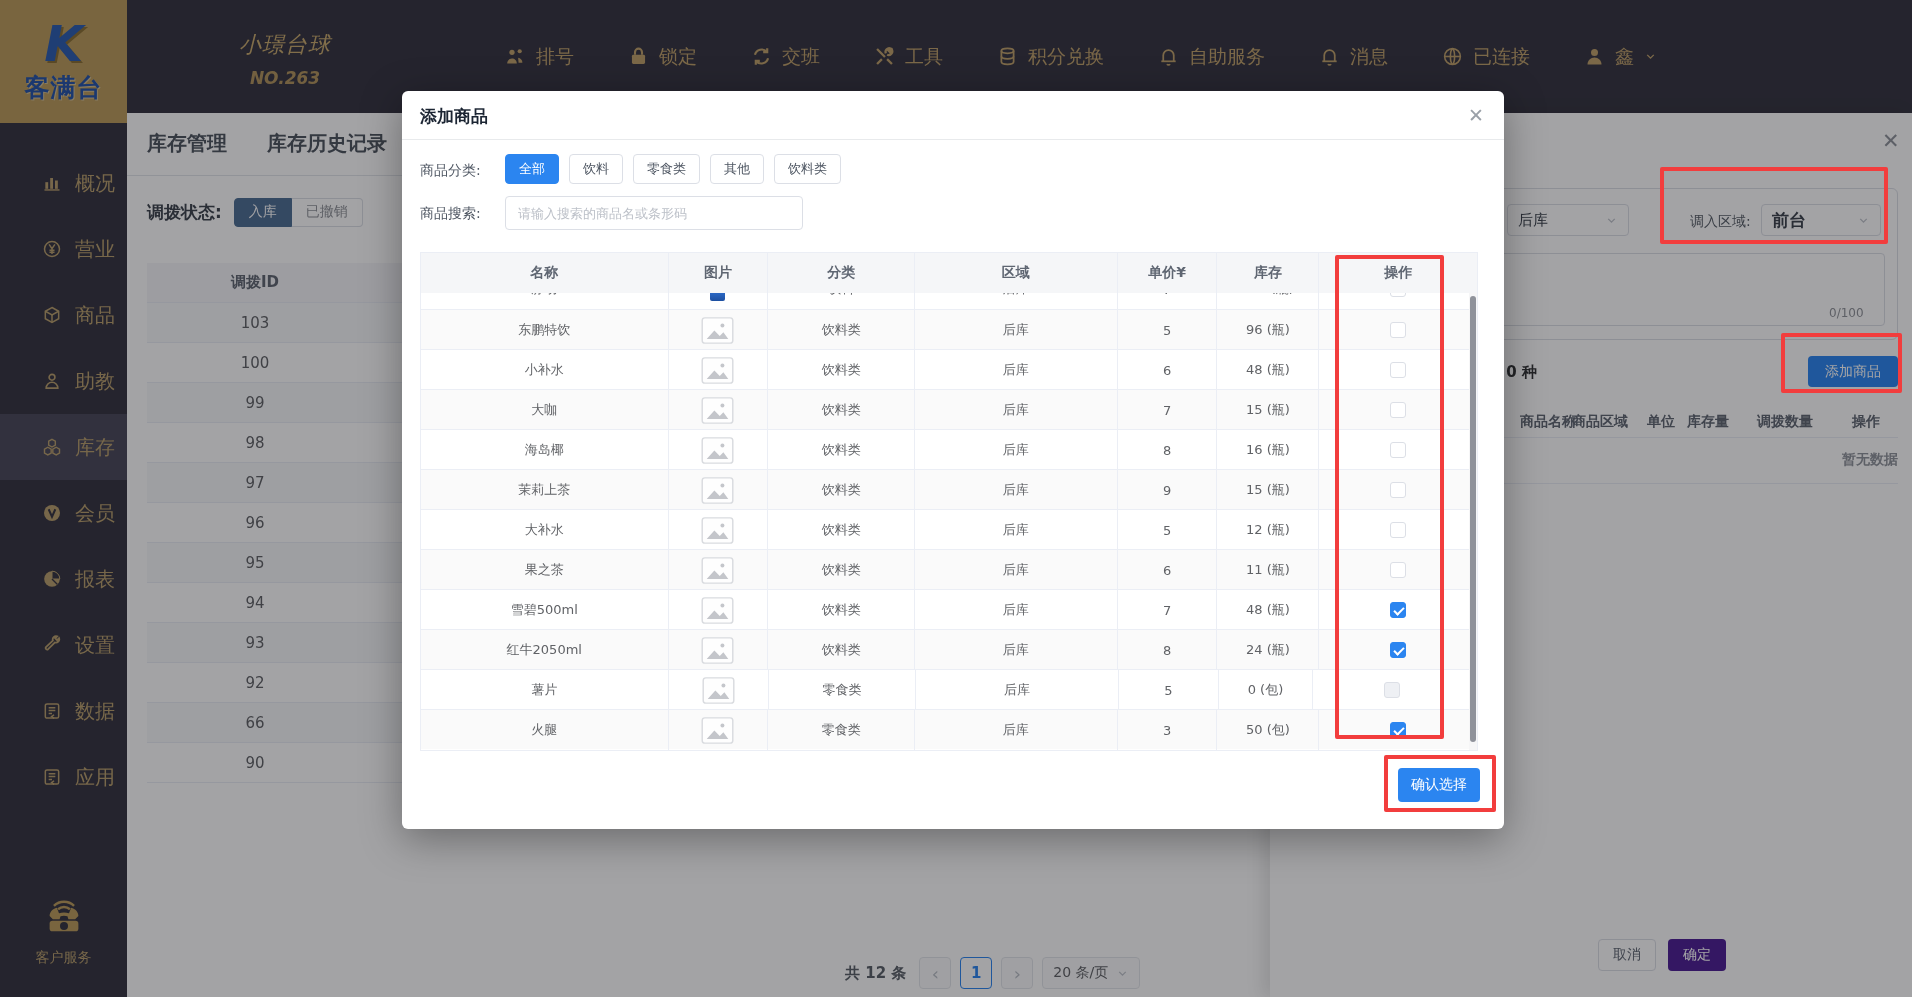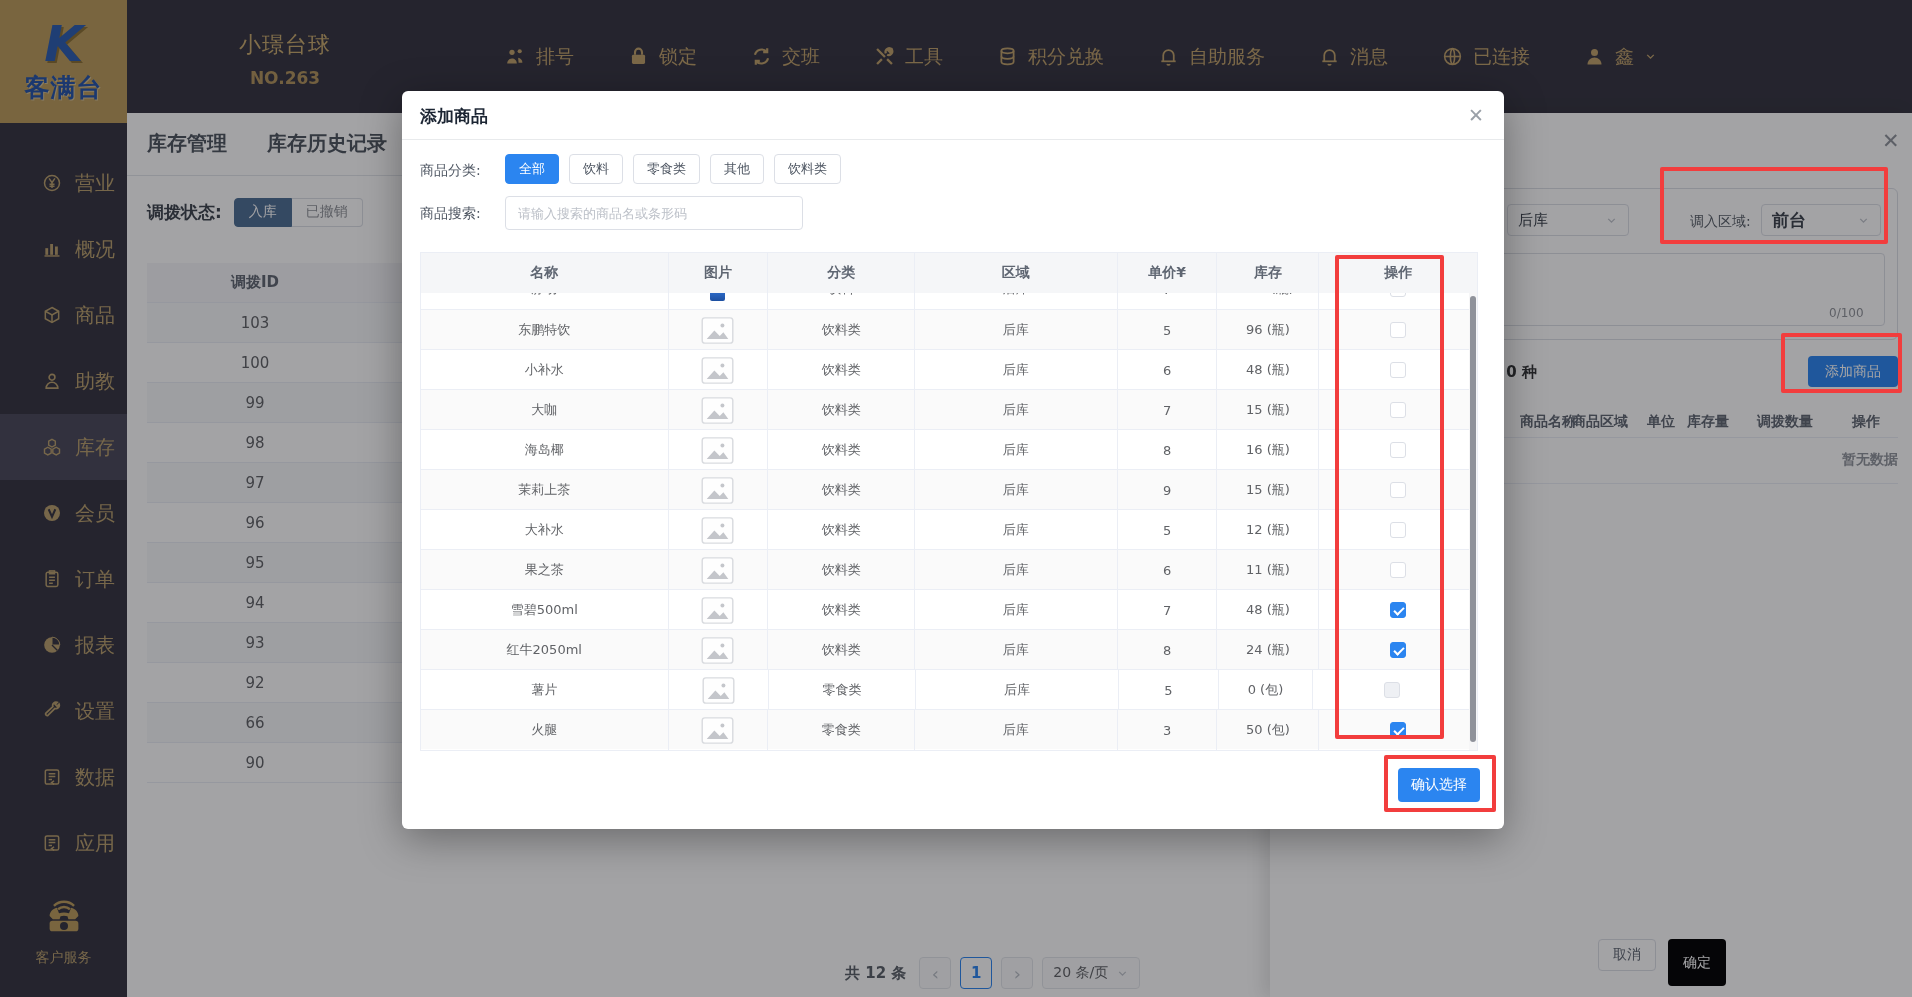--- a/index.html
+++ b/index.html
@@ -10,21 +10,21 @@
     -webkit-font-smoothing:antialiased;
   }
   
   .header { position:absolute; left:0; top:0; width:1912px; height:113px; background:#34333f; z-index:2; }
   .logo { position:absolute; left:0; top:0; width:127px; height:123px; background:#bb9c5b; z-index:3;
           display:flex; flex-direction:column; align-items:center; justify-content:center; }
   .logo-k { font-size:50px; font-weight:bold; font-style:italic; color:#2b5cb0; line-height:1;
             text-shadow:2px 2px 0 #8a6f33; }
   .logo-txt { font-size:25px; font-weight:bold; color:#2453a8; letter-spacing:1px; margin-top:2px;
               text-shadow:1px 1px 0 rgba(255,255,255,.35); }
-  .store { position:absolute; left:210px; top:30px; width:150px; text-align:center; color:#c9aa6d; }
+  .store { position:absolute; left:210px; top:30px; width:150px; text-align:center; color:#c9aa6d;font-style:italic; }
   .store-name { font-size:22px; letter-spacing:1px; }
   .store-no { font-size:17px; font-weight:bold; color:#b2945c; margin-top:8px; }
   .header-nav { position:absolute; left:505px; top:0; height:113px; display:flex; align-items:center; gap:54px; color:#bfa06a; }
   .nav-item { display:flex; align-items:center; gap:10px; font-size:19px; cursor:pointer; white-space:nowrap; }
   .nav-item svg { display:block; }
   
   .sidebar { position:absolute; left:0; top:123px; width:127px; height:874px; background:#34333f; z-index:2; }
   .side-list { position:absolute; top:27px; left:0; width:127px; }
   .side-item { height:66px; display:flex; align-items:center; gap:13px; padding-left:42px;
                color:#b99f6c; font-size:20px; cursor:pointer; }
@@ -79,21 +79,21 @@
   .add-btn { position:absolute; left:538px; top:243px; width:90px; height:31px; background:#2b85f0; color:#fff;
              border:none; border-radius:4px; font-size:14px; cursor:pointer; }
   .d-headrow { position:absolute; left:20px; top:294px; width:608px; height:31px; border-bottom:1px solid #ebeef5; }
   .d-head { position:absolute; top:6px; font-size:14px; font-weight:bold; color:#5f6672; white-space:nowrap; }
   .d-empty { position:absolute; left:150px; top:338px; width:478px; text-align:right; font-size:14px;
              font-weight:bold; color:#8f939b; }
   .d-empty-line { position:absolute; left:20px; top:370px; width:608px; border-bottom:1px solid #ebeef5; }
   .d-footer { position:absolute; left:0; top:826px; width:642px; }
   .cancel-btn { position:absolute; left:328px; top:0; width:58px; height:32px; background:#fff; color:#5f6672;
                 border:1px solid #dcdfe6; border-radius:4px; font-size:14px; cursor:pointer; }
-  .ok-btn { position:absolute; left:398px; top:0; width:58px; height:47px; background:#000000; color:#fff;
+  .ok-btn { position:absolute; left:398px; top:0; width:58px; height:32px; background:#4c1d95; color:#fff;
             border:none; border-radius:4px; font-size:14px; cursor:pointer; }
   
   .dim { position:absolute; inset:0; background:rgba(12,12,18,.38); z-index:20; }
   
   .modal { position:absolute; left:402px; top:91px; width:1102px; height:738px; background:#fff;
            border-radius:6px; box-shadow:0 10px 40px rgba(0,0,0,.35); z-index:30; }
   .modal-head { height:49px; border-bottom:1px solid #e8eaec; position:relative; }
   .modal-title { position:absolute; left:18px; top:14px; font-size:17px; font-weight:bold; color:#1c2533; }
   .modal-close { position:absolute; right:20px; top:13px; font-size:19px; color:#9aa0a8; cursor:pointer; }
   .cat-label { position:absolute; left:18px; top:71px; font-size:14px; color:#4e5662; }
@@ -249,41 +249,41 @@
   </div>
   <div class="logo">
     <div class="logo-k">K</div>
     <div class="logo-txt">客满台</div>
   </div>
 
   <div class="sidebar">
     <div class="side-list">
         <div class="side-item">
           <span style="display: flex;">
-            <svg viewBox="0 0 24 24" width="20" height="20" fill="none" stroke="currentColor" stroke-width="1.8">
-              <circle cx="12" cy="12" r="9"></circle>
-              <path d="M8.5 6.5l3.5 5 3.5-5M12 11.5V18M9 13.5h6M9 16h6"></path>
-            </svg>
-          </span>
-          <span>营业</span>
-        </div>
-        <div class="side-item">
-          <span style="display: flex;">
             <svg viewBox="0 0 24 24" width="20" height="20" fill="currentColor">
               <rect x="4" y="11" width="3.4" height="8"></rect>
               <rect x="9.8" y="6" width="3.4" height="13"></rect>
               <rect x="15.6" y="9" width="3.4" height="10"></rect>
               <rect x="3" y="19.5" width="18" height="1.7"></rect>
             </svg>
           </span>
           <span>概况</span>
         </div>
         <div class="side-item">
           <span style="display: flex;">
             <svg viewBox="0 0 24 24" width="20" height="20" fill="none" stroke="currentColor" stroke-width="1.8">
+              <circle cx="12" cy="12" r="9"></circle>
+              <path d="M8.5 6.5l3.5 5 3.5-5M12 11.5V18M9 13.5h6M9 16h6"></path>
+            </svg>
+          </span>
+          <span>营业</span>
+        </div>
+        <div class="side-item">
+          <span style="display: flex;">
+            <svg viewBox="0 0 24 24" width="20" height="20" fill="none" stroke="currentColor" stroke-width="1.8">
               <path d="M12 3l8 4.5v9L12 21l-8-4.5v-9z"></path>
               <path d="M4 7.5l8 4.5 8-4.5"></path>
               <path d="M12 12v9"></path>
             </svg>
           </span>
           <span>商品</span>
         </div>
         <div class="side-item">
           <span style="display: flex;">
             <svg viewBox="0 0 24 24" width="20" height="20" fill="none" stroke="currentColor" stroke-width="1.9">
@@ -304,30 +304,20 @@
           <span>库存</span>
         </div>
         <div class="side-item">
           <span style="display: flex;">
             <svg viewBox="0 0 24 24" width="20" height="20">
               <circle cx="12" cy="12" r="9.6" fill="currentColor"></circle>
               <path d="M8 7.5l4 9 4-9" fill="none" stroke="#34333f" stroke-width="2.4"></path>
             </svg>
           </span>
           <span>会员</span>
-        </div>
-        <div class="side-item">
-          <span style="display: flex;">
-            <svg viewBox="0 0 24 24" width="20" height="20" fill="none" stroke="currentColor" stroke-width="1.8">
-              <rect x="5" y="4" width="14" height="17" rx="2"></rect>
-              <rect x="9" y="2.3" width="6" height="3.4"></rect>
-              <path d="M8.5 10h7M8.5 13.5h7M8.5 17h4.5"></path>
-            </svg>
-          </span>
-          <span>订单</span>
         </div>
         <div class="side-item">
           <span style="display: flex;">
             <svg viewBox="0 0 24 24" width="20" height="20">
               <circle cx="12" cy="12" r="9.4" fill="currentColor"></circle>
               <path d="M12 12V2.6A9.4 9.4 0 0 1 21.4 12z" fill="#34333f" stroke="currentColor" stroke-width="1.2"></path>
               <path d="M12 12l6.6 6.6" stroke="#34333f" stroke-width="1.6"></path>
             </svg>
           </span>
           <span>报表</span>

